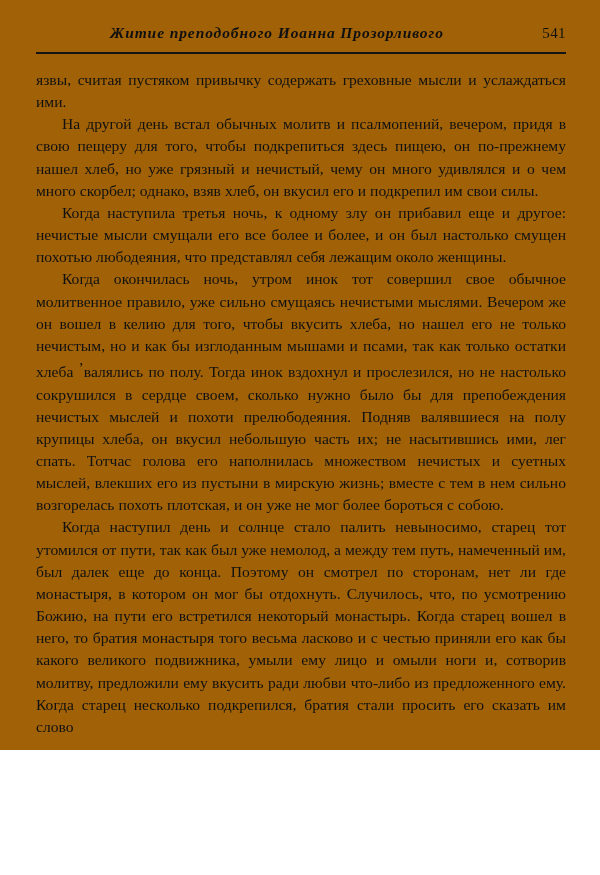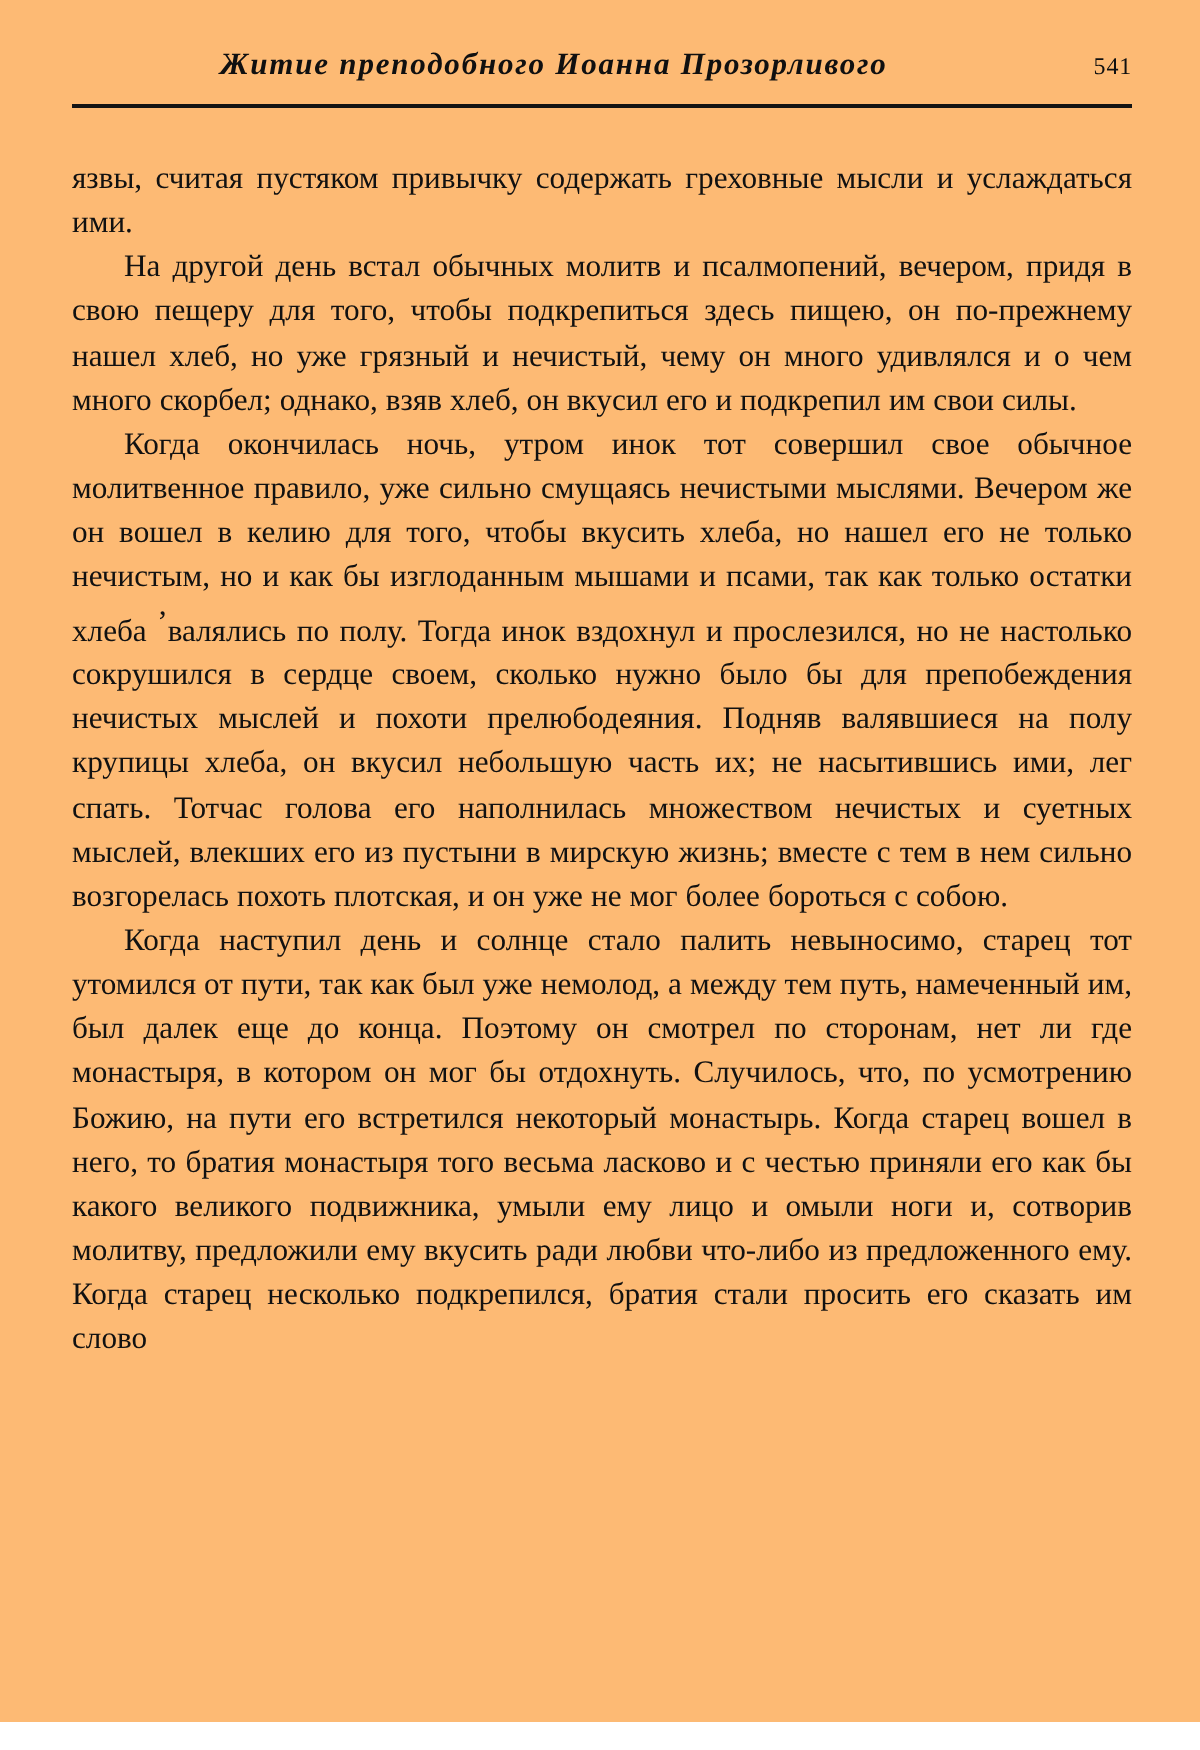--- a/index.html
+++ b/index.html
@@ -10,23 +10,23 @@
   }
   body {
     font-family: "Liberation Serif", "DejaVu Serif", serif;
     color: #111111;
     -webkit-font-smoothing: antialiased;
   }
 
   .page {
     position: relative;
     width: 600px;
-    height: 861px;
+    height: 750px;
     margin: 0 auto;
-    background: #fdba74;
+    background: #a16207;
     overflow: hidden;
     box-sizing: border-box;
   }
 
   
   .running-head {
     position: absolute;
     left: 36px;
     right: 34px;
     top: 24px;
@@ -41,39 +41,39 @@
     font-size: 15.5px;
     letter-spacing: 0.9px;
     white-space: nowrap;
     color: #101010;
     
     margin-left: 74px;
   }
   .running-head-folio {
     font-style: normal;
     font-weight: 400;
-    font-size: 12px;
+    font-size: 15px;
     letter-spacing: 0.4px;
     color: #101010;
   }
 
   .head-rule {
     position: absolute;
     left: 36px;
     top: 52px;
     width: 530px;
     height: 2px;
     background: #141414;
   }
 
   
   .text-block {
     position: absolute;
     left: 36px;
-    top: 79px;
+    top: 69px;
     width: 530px;
   }
 
   .para {
     margin: 0;
     font-size: 15.6px;
     line-height: 22.15px;
     text-align: justify;
     text-align-last: left;
     text-indent: 26px;
@@ -102,20 +102,21 @@
   </div>
 
   <div class="head-rule"></div>
 
   <div class="text-block">
 
     <p class="para no-indent">язвы, считая пустяком привычку содержать греховные мысли и услаждаться ими.</p>
 
     <p class="para">На другой день встал обычных молитв и псалмопений, вечером, придя в свою пещеру для того, чтобы подкрепиться здесь пищею, он по-прежнему нашел хлеб, но уже грязный и нечистый, чему он много удивлялся и о чем много скорбел; однако, взяв хлеб, он вкусил его и подкрепил им свои силы.</p>
 
+    <p class="para">Когда наступила третья ночь, к одному злу он прибавил еще и другое: нечистые мысли смущали его все более и более, и он был настолько смущен похотью любодеяния, что представлял себя лежащим около женщины.</p>
 
     <p class="para"><span>Когда окончилась ночь, утром инок тот совершил свое обычное молитвенное правило, уже сильно смущаясь нечистыми мыслями. Вечером же он вошел в келию для того, чтобы вкусить хлеба, но нашел его не только нечистым, но и как бы изглоданным мышами и псами, так как только остатки хлеба </span><span class="scan-tick">ʼ</span><span>валялись по полу. Тогда инок вздохнул и прослезился, но не настолько сокрушился в сердце своем, сколько нужно было бы для препобеждения нечистых мыслей и похоти прелюбодеяния. Подняв валявшиеся на полу крупицы хлеба, он вкусил небольшую часть их; не насытившись ими, лег спать. Тотчас голова его наполнилась множеством нечистых и суетных мыслей, влекших его из пустыни в мирскую жизнь; вместе с тем в нем сильно возгорелась похоть плотская, и он уже не мог более бороться с собою.</span></p>
 
 
     <p class="para">Когда наступил день и солнце стало палить невыносимо, старец тот утомился от пути, так как был уже немолод, а между тем путь, намеченный им, был далек еще до конца. Поэтому он смотрел по сторонам, нет ли где монастыря, в котором он мог бы отдохнуть. Случилось, что, по усмотрению Божию, на пути его встретился некоторый монастырь. Когда старец вошел в него, то братия монастыря того весьма ласково и с честью приняли его как бы какого великого подвижника, умыли ему лицо и омыли ноги и, сотворив молитву, предложили ему вкусить ради любви что-либо из предложенного ему. Когда старец несколько подкрепился, братия стали просить его сказать им слово</p>
 
   </div>
 
 </div>
 

